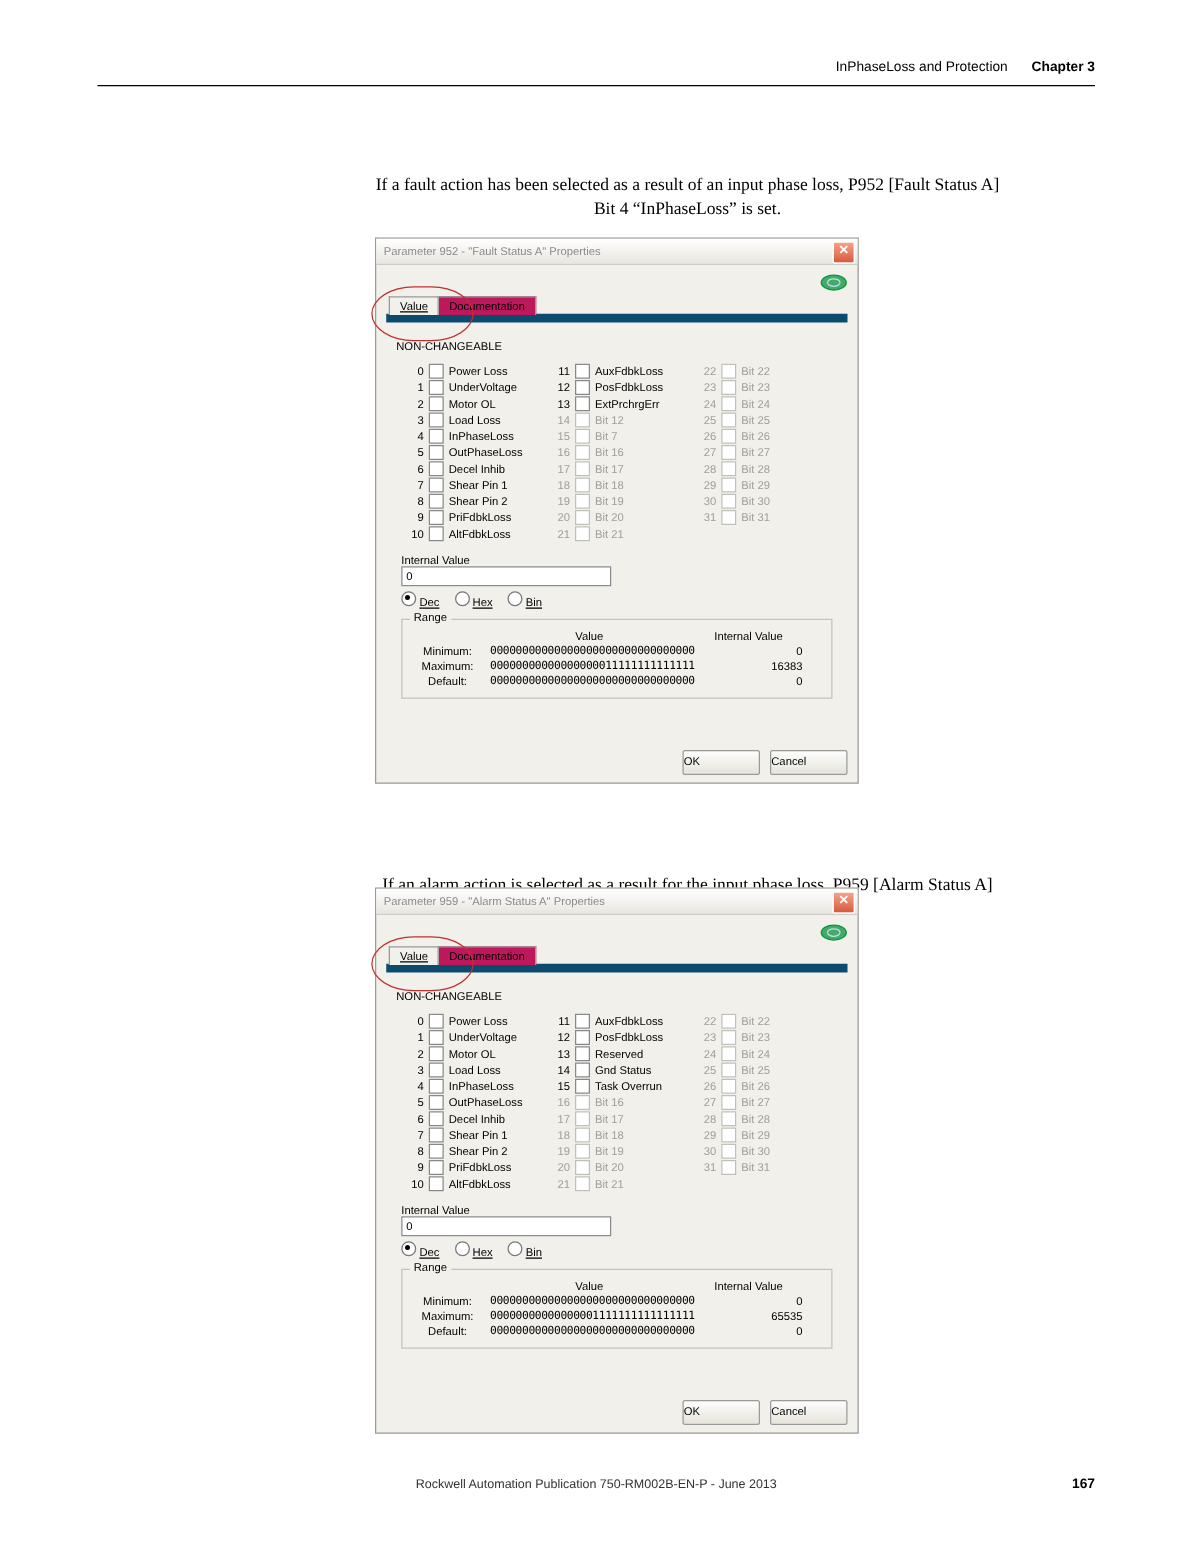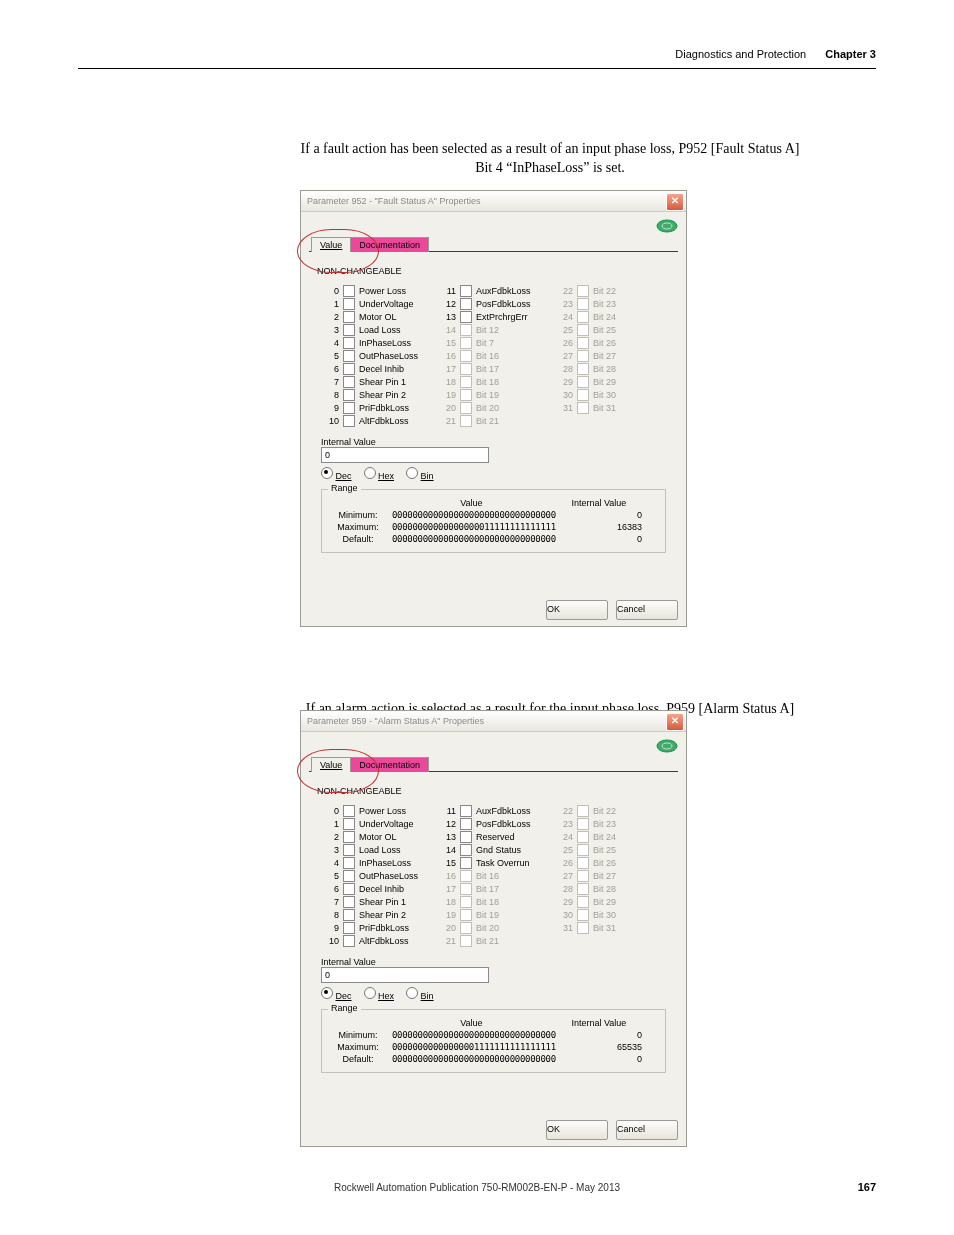--- a/index.html
+++ b/index.html
@@ -89,31 +89,31 @@
   .help-icon svg { width: 22px; height: 14px; }
 
   .tabs {
     display: flex;
     margin: 24px 0 0 10px;
   }
   .tab {
     padding: 2px 8px;
     border: 1px solid #999;
     border-bottom: none;
-    background: #ec4899;
+    background: #be185d;
     margin-right: -1px;
     position: relative;
     top: 1px;
   }
   .tab.active {
     background: #f2f0eb;
     z-index: 2;
   }
   .tab-pane {
-    border-top: 1px solid #0c4a6e;
+    border-top: 7px solid #0c4a6e;
     margin: 0 8px;
     padding: 8px 4px 4px 4px;
   }
   .nonchangeable {
     margin: 6px 0 8px 4px;
   }
   .bits-grid {
     display: flex;
     gap: 2px;
     margin-left: 10px;
@@ -234,21 +234,21 @@
     right: 78px;
     font-family: Arial, sans-serif;
     font-size: 11px;
     font-weight: bold;
   }
 </style>
 </head>
 <body>
 
 <div class="page-header">
-  <span>Diagnostics and Protection</span>
+  <span>InPhaseLoss and Protection</span>
   <span class="chapter-label">Chapter 3</span>
 </div>
 <div class="header-rule"></div>
 
 <div class="body-text body-text-1">If a fault action has been selected as a result of an input phase loss, P952 [Fault Status A] Bit 4 “InPhaseLoss” is set.</div>
 
 <div class="dialog dialog-1">
   <div class="titlebar">
     <span>Parameter 952 - "Fault Status A" Properties</span>
     <div class="close-btn">✕</div>
@@ -695,14 +695,14 @@
           </div>
         </div>
     </div>
   </div>
   <div class="dialog-buttons">
     <div class="btn">OK</div>
     <div class="btn">Cancel</div>
   </div>
 </div>
 
-<div class="footer">Rockwell Automation Publication 750-RM002B-EN-P - May 2013</div>
+<div class="footer">Rockwell Automation Publication 750-RM002B-EN-P - June 2013</div>
 <div class="page-num">167</div>
 
 </body></html>

